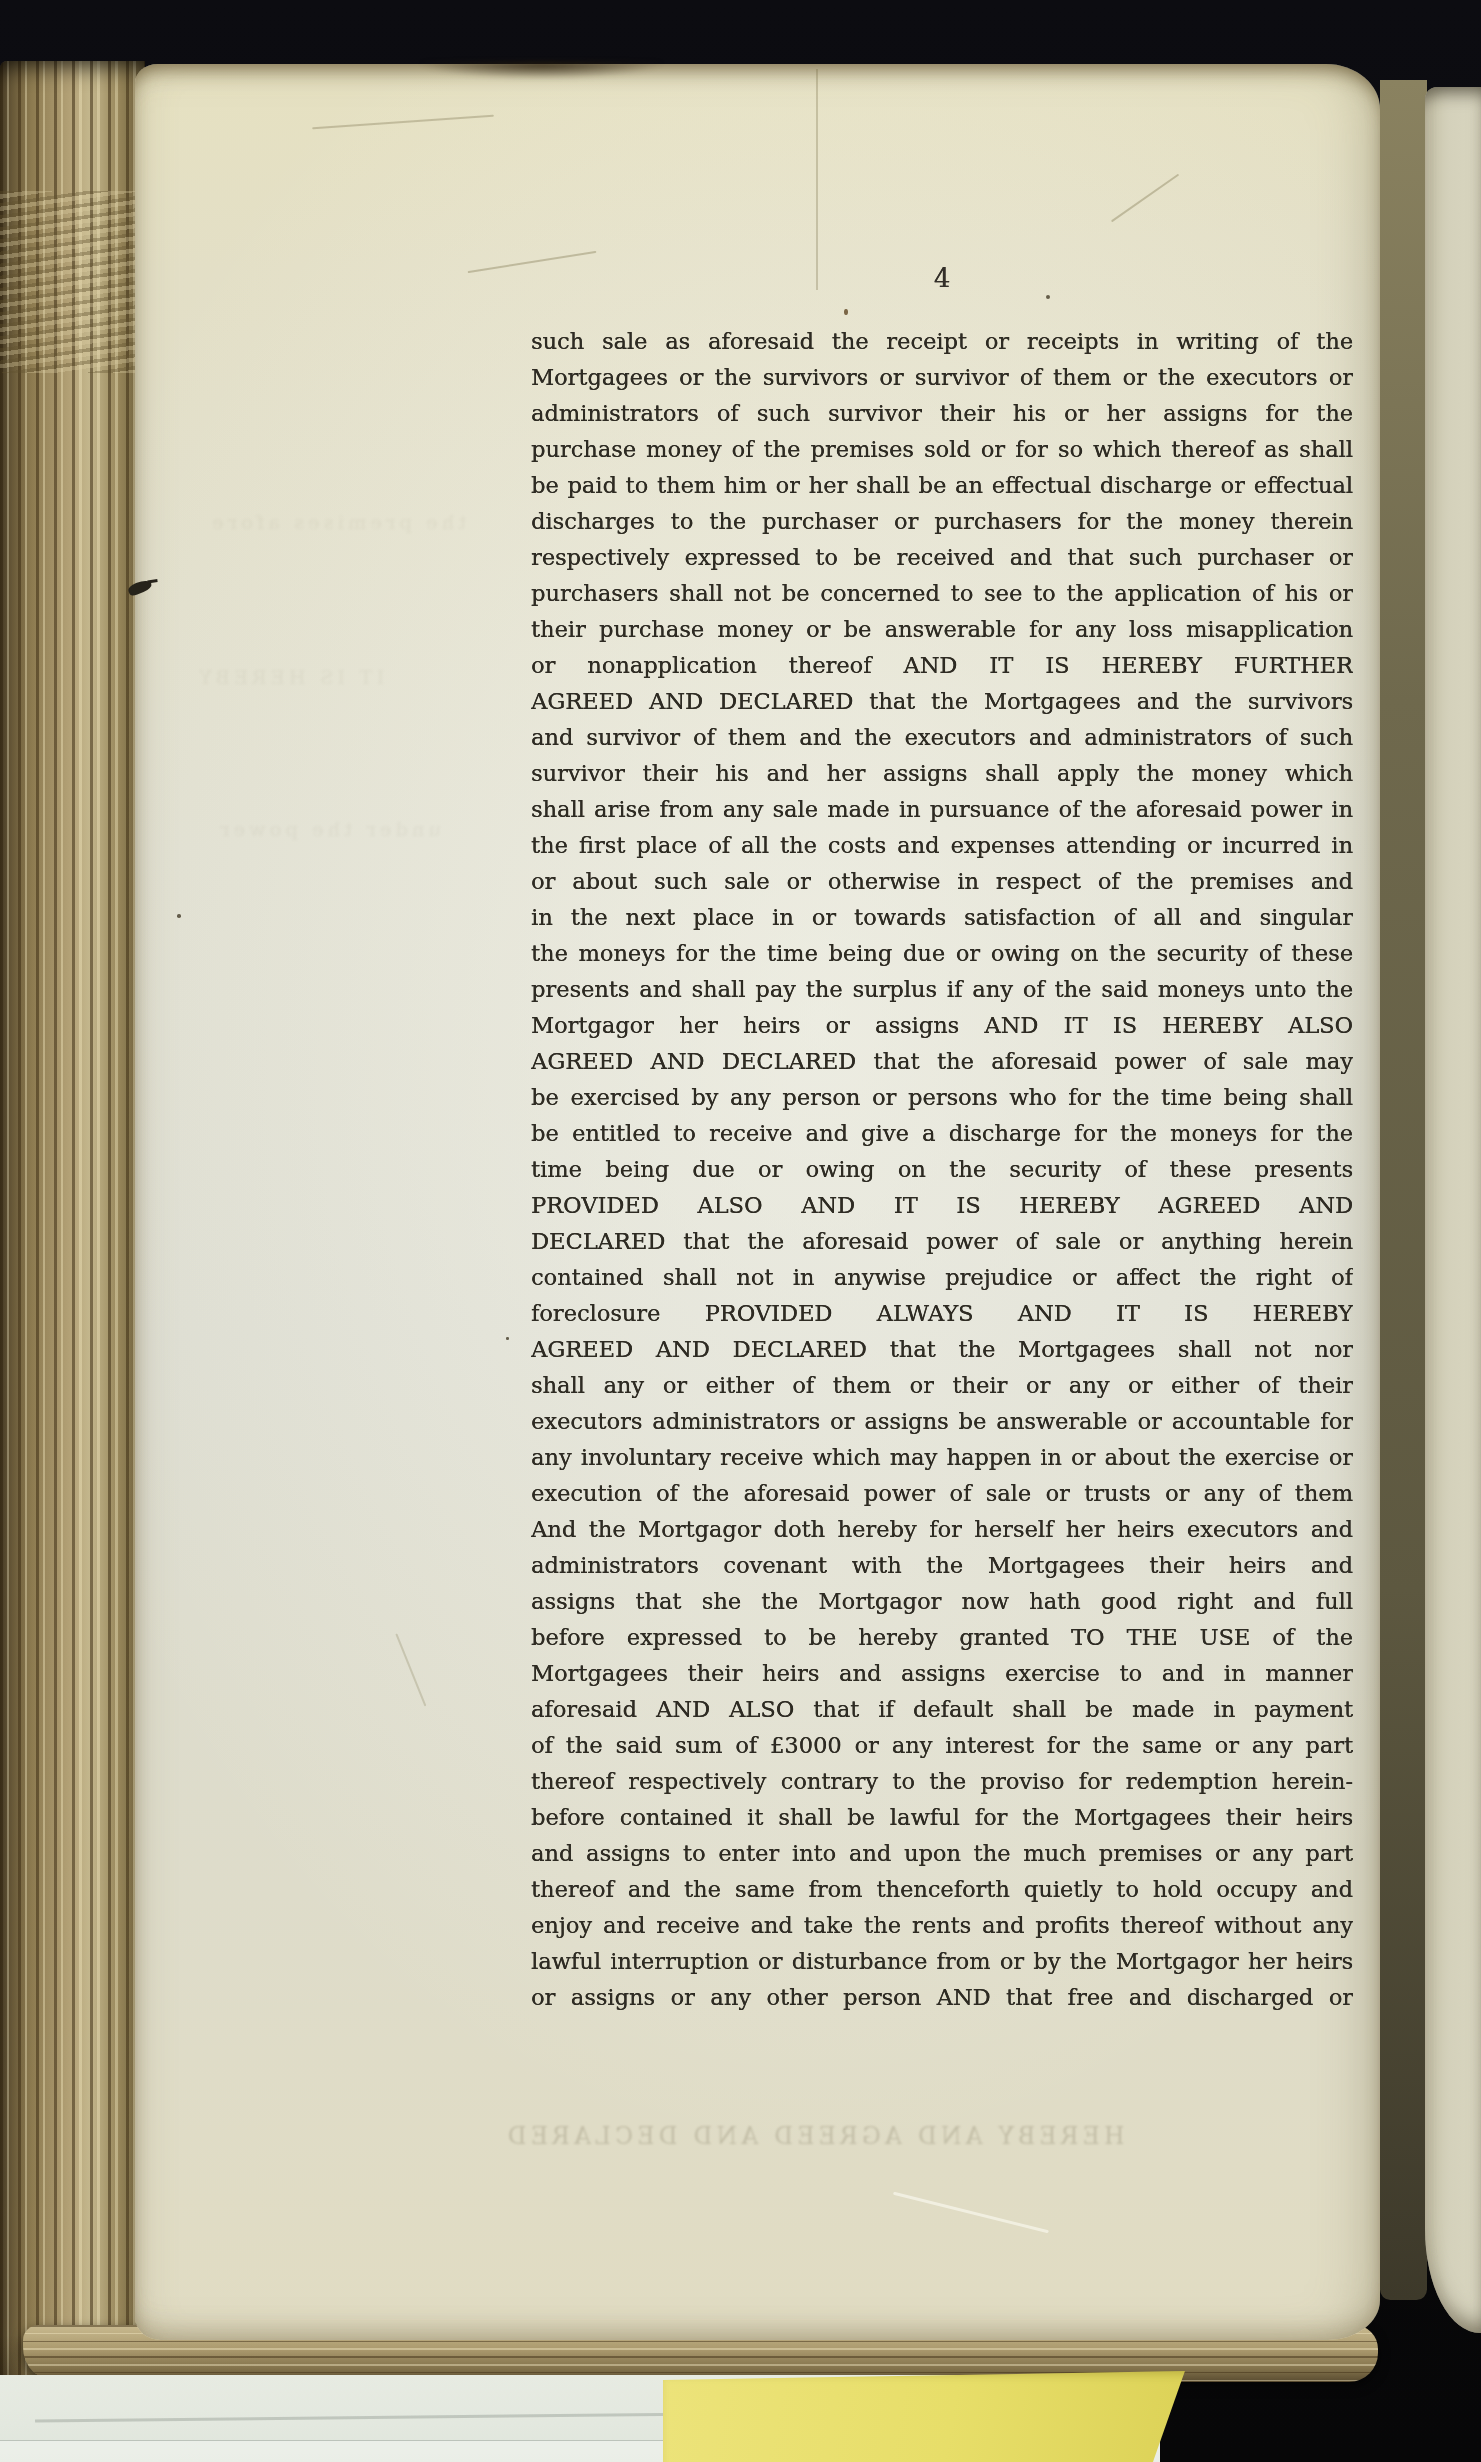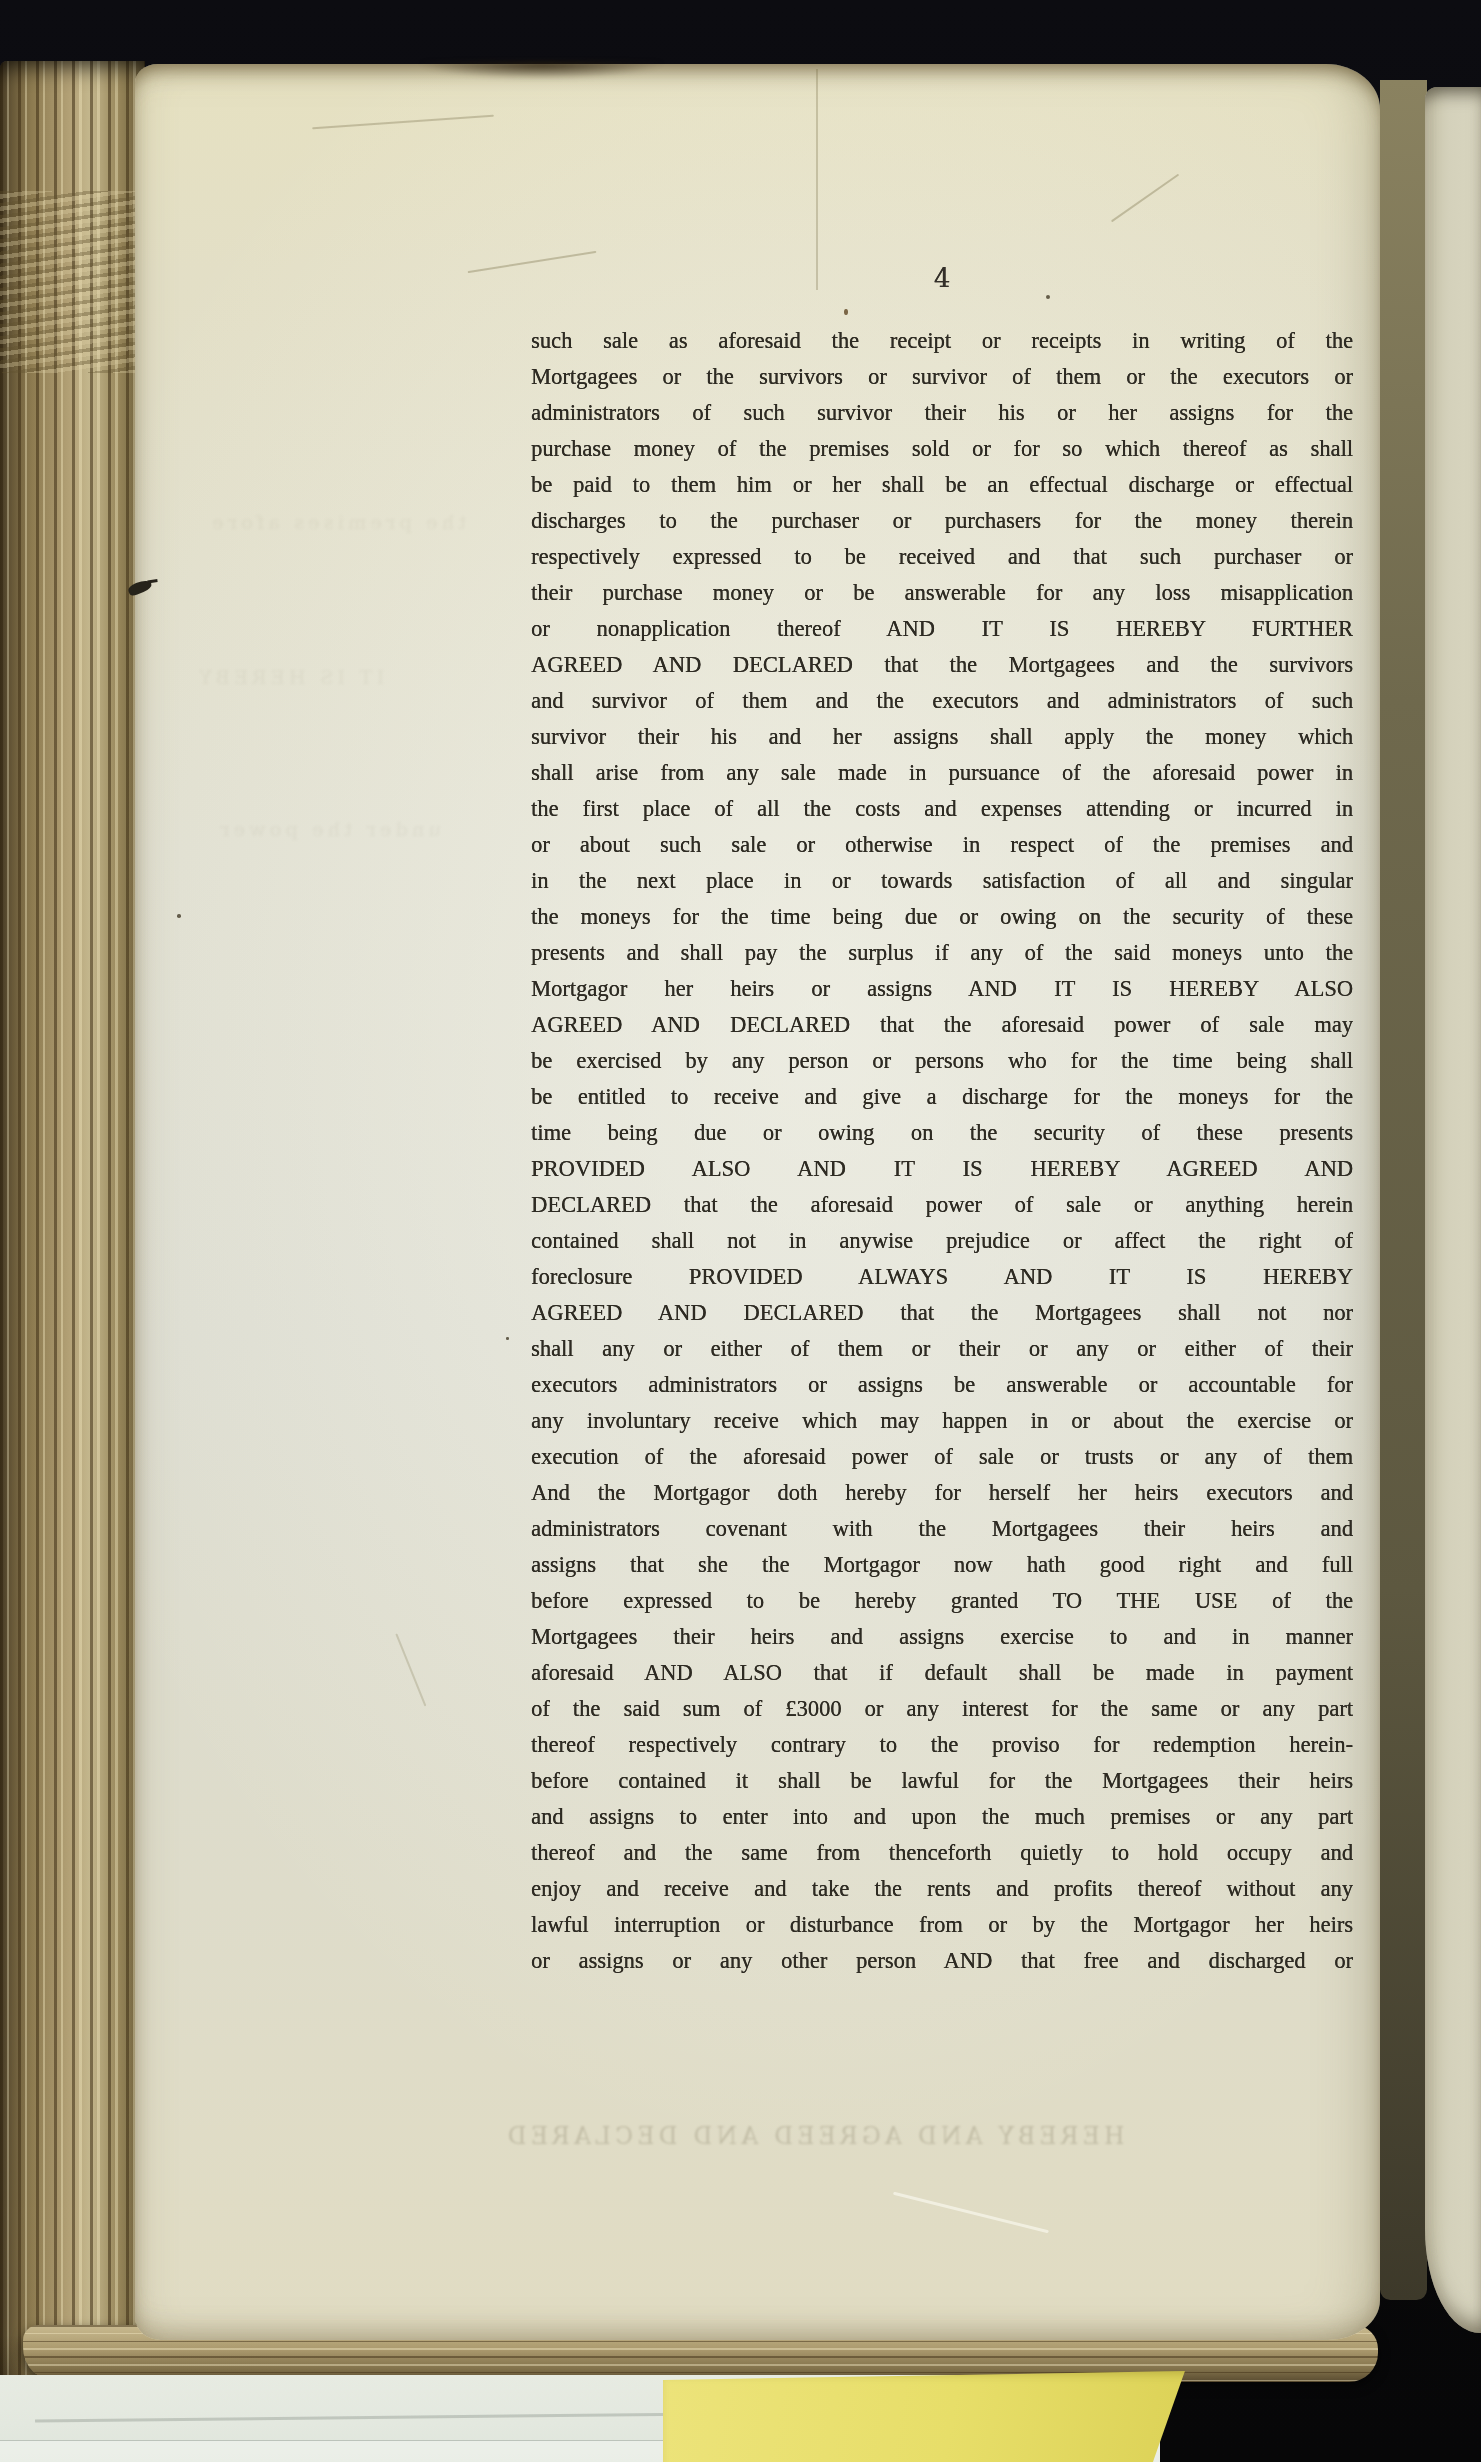--- a/index.html
+++ b/index.html
@@ -63,21 +63,21 @@
   .yellow-note{position:absolute;left:663px;top:2371px;width:524px;height:91px;
       background:linear-gradient(100deg,#ece37a 0%,#e7de69 55%,#dcd257 100%);
       clip-path:polygon(0 10%, 99.6% 0%, 93.5% 100%, 0% 100%);
       box-shadow:inset 0 7px 10.4px -6px rgba(120,108,20,.45);}
   
   .page-number{position:absolute;left:531px;top:263px;width:822px;text-align:center;
       font-size:26px;color:#34302a;text-shadow:0.3px 0 0 currentColor;}
   .text-block{position:absolute;left:531px;top:323px;width:822px;overflow:hidden;
       color:#2e2b23;font-size:22.5px;word-spacing:0.9px;}
   .text-block .line{height:36px;line-height:36px;overflow:hidden;
-      text-align:justify;text-align-last:justify;text-shadow:0.2px 0 0 currentColor;font-family:Liberation Serif, serif;}
+      text-align:justify;text-align-last:justify;text-shadow:0.2px 0 0 currentColor;}
   
   .ghost{position:absolute;transform:scaleX(-1);color:rgba(118,110,84,.5);
       filter:blur(1px);letter-spacing:4.3px;font-size:23.4px;white-space:nowrap;}
   .ghost-bottom{left:407px;top:2122px;width:814px;text-align:center;opacity:.55;}
   .ghost-margin{opacity:.16;font-size:19px;filter:blur(1.7px);}
   .gm1{left:208px;top:511px;}  .gm2{left:195px;top:666px;} .gm3{left:216px;top:818px;}
   .ink-blot{position:absolute;left:128px;top:582px;width:24px;height:11.3px;
       background:#26231a;border-radius:55% 75% 60% 40%;transform:rotate(-22deg);}
   .ink-blot::after{content:"";position:absolute;right:-7px;top:2.6px;width:10.4px;height:2.6px;
       background:#26231a;transform:rotate(14deg);}
@@ -116,20 +116,21 @@
   <div class="page-number">4</div>
 
   <div class="text-block">
       <div class="line">such sale as aforesaid the receipt or receipts in writing of the</div>
       <div class="line">Mortgagees or the survivors or survivor of them or the executors or</div>
       <div class="line">administrators of such survivor their his or her assigns for the</div>
       <div class="line">purchase money of the premises sold or for so which thereof as shall</div>
       <div class="line">be paid to them him or her shall be an effectual discharge or effectual</div>
       <div class="line">discharges to the purchaser or purchasers for the money therein</div>
       <div class="line">respectively expressed to be received and that such purchaser or</div>
+      <div class="line">purchasers shall not be concerned to see to the application of his or</div>
       <div class="line">their purchase money or be answerable for any loss misapplication</div>
       <div class="line">or nonapplication thereof AND IT IS HEREBY FURTHER</div>
       <div class="line">AGREED AND DECLARED that the Mortgagees and the survivors</div>
       <div class="line">and survivor of them and the executors and administrators of such</div>
       <div class="line">survivor their his and her assigns shall apply the money which</div>
       <div class="line">shall arise from any sale made in pursuance of the aforesaid power in</div>
       <div class="line">the first place of all the costs and expenses attending or incurred in</div>
       <div class="line">or about such sale or otherwise in respect of the premises and</div>
       <div class="line">in the next place in or towards satisfaction of all and singular</div>
       <div class="line">the moneys for the time being due or owing on the security of these</div>

